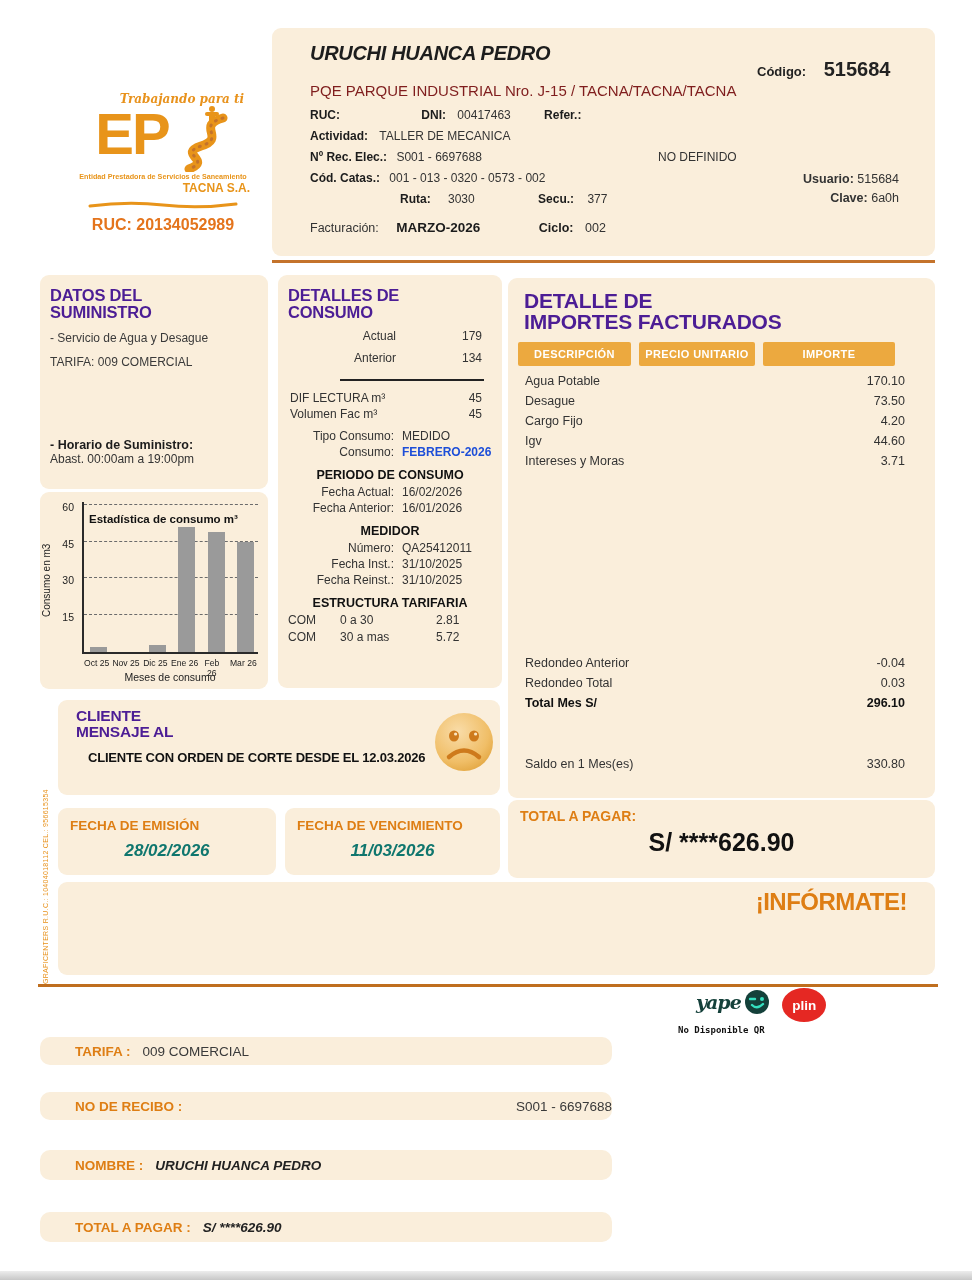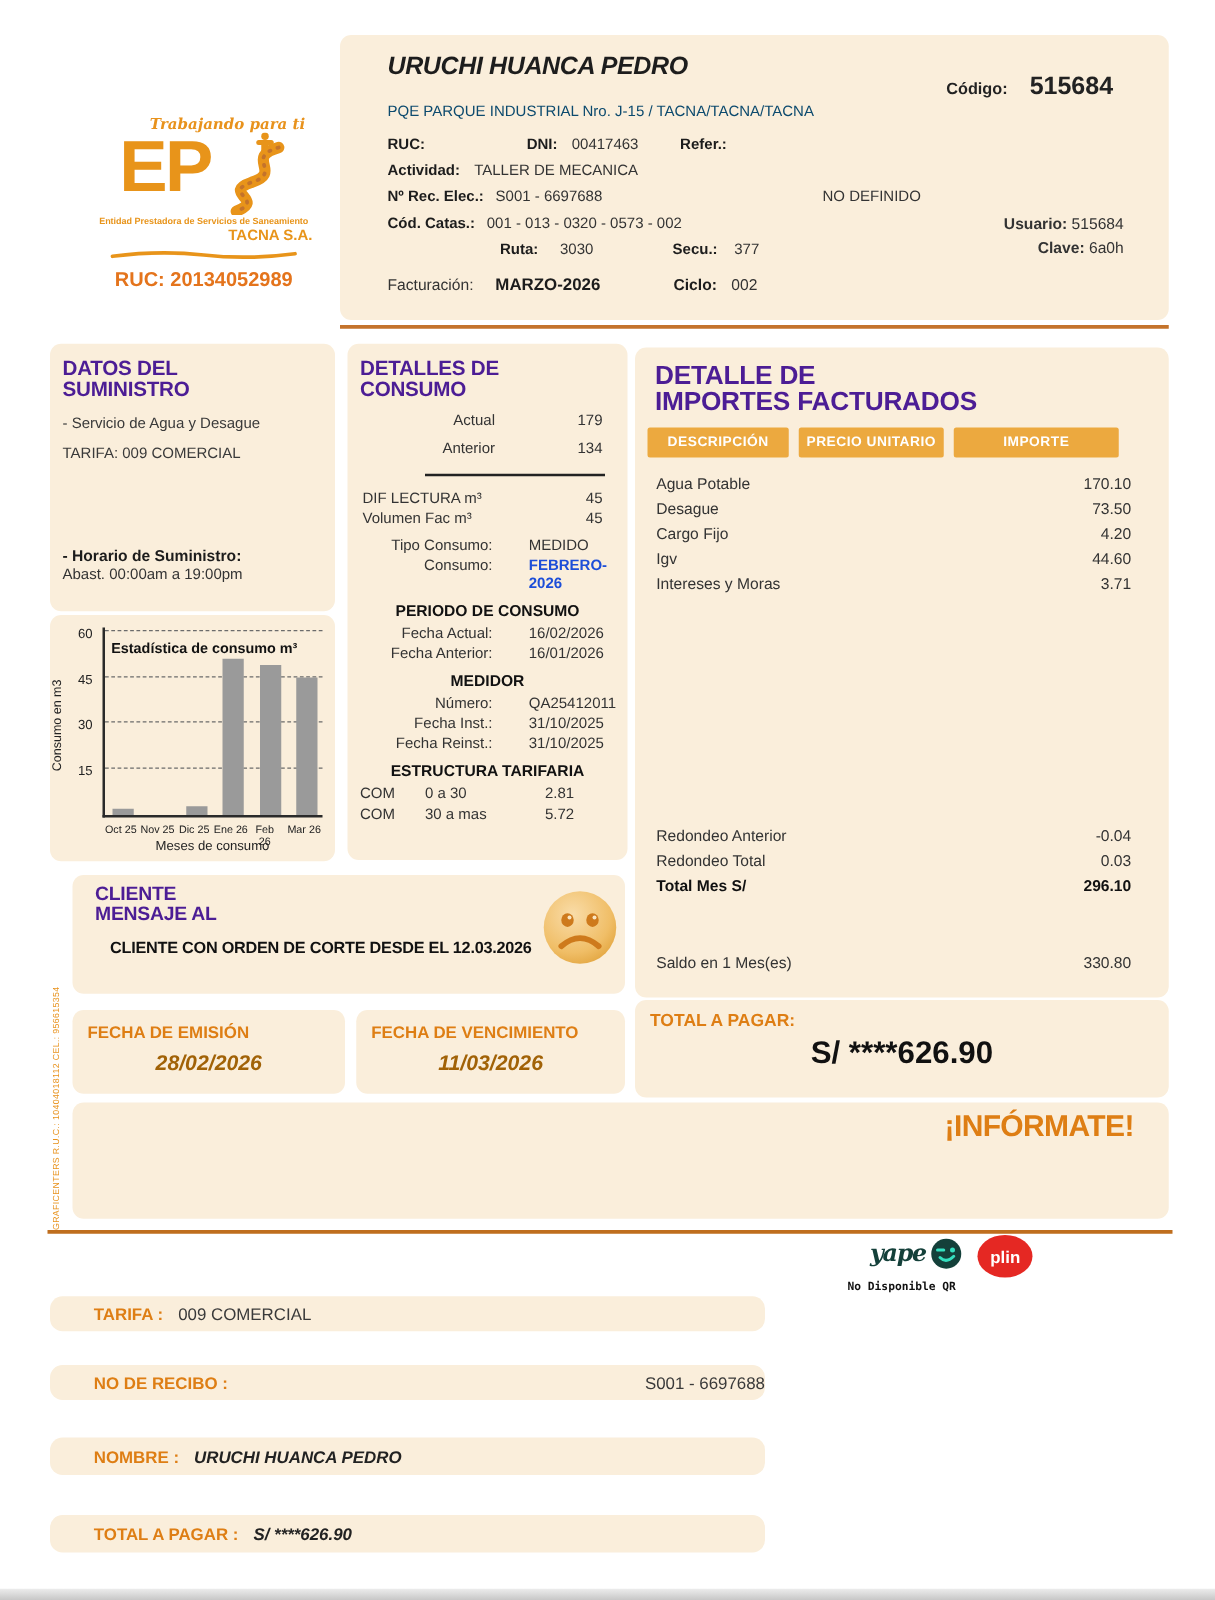--- a/index.html
+++ b/index.html
@@ -16,21 +16,21 @@
   .logo-ep { font-size:58px; font-weight:bold; color:#E8941A; letter-spacing:-2px; line-height:56px; }
   .logo-sub { font-size:7.2px; font-weight:bold; color:#E8941A; margin-top:2px; }
   .logo-company { font-size:12px; font-weight:bold; color:#E8941A; text-align:right; padding-right:18px; }
   .logo-ruc { font-size:16px; font-weight:bold; color:#E4741C; margin-top:3px; }
 
   
   #header-panel { left:272px; top:28px; width:663px; height:228px; }
   #customer-name { position:absolute; left:38px; top:14px; font-size:20px; font-weight:bold; font-style:italic; color:#1d1d1d; letter-spacing:-0.3px; }
   #codigo { position:absolute; left:485px; top:30px; font-size:13px; font-weight:bold; color:#222; }
   #codigo .big { font-size:20px; margin-left:14px; }
-  #address { position:absolute; left:38px; top:54px; font-size:12px; color:#0c4a6e; }
+  #address { position:absolute; left:38px; top:54px; font-size:15px; color:#7f1d1d; }
   .hrow { position:absolute; font-size:12px; color:#333; }
   .hrow b { color:#1c1c1c; }
   #usuario-block { position:absolute; right:36px; top:144px; text-align:right; font-size:12.5px; }
   #usuario-block div { margin-bottom:5px; }
   #header-divider { position:absolute; left:272px; top:260px; width:663px; height:3px; background:#C4732B; }
 
   
   .sec-title { font-weight:bold; color:#4c1d95; line-height:1.02; letter-spacing:-0.2px; }
 
   
@@ -56,50 +56,50 @@
   
   #consumo-panel { left:278px; top:275px; width:224px; height:413px; padding:12px 10px; font-size:12px; }
   #consumo-panel .sec-title { font-size:16.5px; }
   .r2 { display:grid; grid-template-columns:1fr 62px; margin-top:8px; }
   .r2 .lab { text-align:right; padding-right:34px; }
   .r2 .val { text-align:right; padding-right:10px; }
   #consumo-underline { height:2px; background:#222; margin:14px 8px 10px 52px; }
   .r2c { display:grid; grid-template-columns:1fr 62px; margin-top:2px; }
   .r2c .lab { text-align:left; padding-left:2px; }
   .r2c .val { text-align:right; padding-right:10px; }
-  .rlv { display:grid; grid-template-columns:112px 1fr; margin-top:2px;gap:21px; }
+  .rlv { display:grid; grid-template-columns:112px 1fr; margin-top:2px; }
   .rlv .lab { text-align:right; padding-right:6px; }
   .rlv .val { text-align:left; padding-left:2px; }
   .chead { text-align:center; font-weight:bold; color:#111; font-size:12.5px; margin-top:9px; margin-bottom:3px; }
   .r3 { display:grid; grid-template-columns:52px 96px 1fr; margin-top:3px; }
   .r3 .c3 { text-align:right; padding-right:40px; }
 
   
   #importes-panel { left:508px; top:278px; width:427px; height:520px; }
   #importes-panel .sec-title { font-size:21px; position:absolute; left:16px; top:12px; }
   #importes-chips { position:absolute; left:10px; top:64px; display:flex; gap:8px; }
   .chip { background:#ECA93F; color:#fff; font-weight:bold; font-size:11px; letter-spacing:0.4px; text-align:center; padding:6px 0; border-radius:2px; }
   #chip-desc { width:113px; } #chip-precio { width:116px; } #chip-importe { width:132px; }
   #importes-rows { position:absolute; left:0; top:96px; width:100%; }
-  .irow { display:flex; justify-content:space-between; font-size:12.5px; padding:0 30px 0 17px; height:20px; align-items:flex-end; }
+  .irow { display:flex; justify-content:space-between; font-size:12.5px; padding:0 30px 0 17px; height:20px; align-items:flex-start; }
   #redondeo-block { position:absolute; left:0; top:378px; width:100%; }
   #saldo-row { position:absolute; left:0; top:479px; width:100%; }
   .irow.bold { font-weight:bold; color:#111; }
 
   
   #mensaje-panel { left:58px; top:700px; width:442px; height:95px; padding:8px 12px; }
   #mensaje-panel .sec-title { font-size:15.5px; }
   #mensaje-text { margin-top:10px; margin-left:18px; font-size:13px; font-weight:bold; color:#111; letter-spacing:-0.2px; }
   #sad-face { position:absolute; right:4px; top:10px; }
 
   
   #emision-panel { left:58px; top:808px; width:218px; height:67px; padding:10px 12px; }
   #vencimiento-panel { left:285px; top:808px; width:215px; height:67px; padding:10px 12px; }
   .fecha-title { font-size:13.5px; font-weight:bold; color:#DE7E14; }
-  .fecha-value { text-align:center; font-size:17px; font-weight:bold; font-style:italic; color:#a16207; margin-top:8px; }
+  .fecha-value { text-align:center; font-size:17px; font-weight:bold; font-style:italic; color:#0f766e; margin-top:8px; }
 
   
   #total-panel { left:508px; top:800px; width:427px; height:78px; padding:8px 12px; }
   #total-label { font-size:14px; font-weight:bold; color:#DE7E14; }
   #total-value { text-align:center; font-size:25px; font-weight:bold; color:#111; margin-top:4px; }
 
   
   #informate-panel { left:58px; top:882px; width:877px; height:93px; }
   #informate-text { position:absolute; right:28px; top:6px; font-size:24px; font-weight:bold; color:#DE7E14; letter-spacing:-0.5px; }
 

